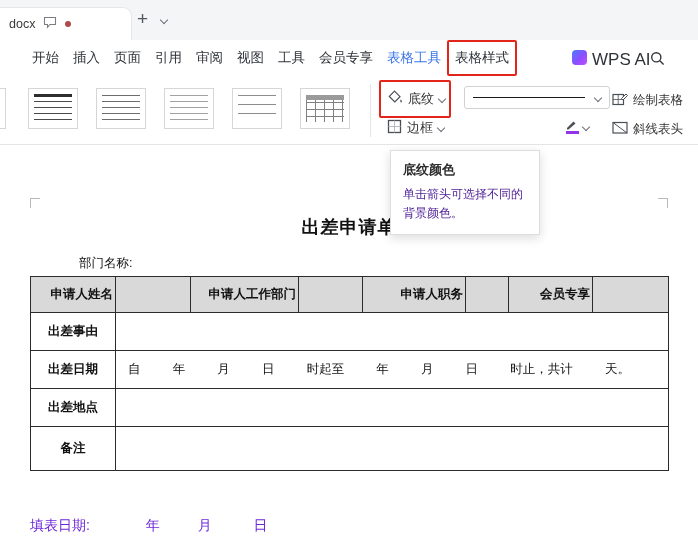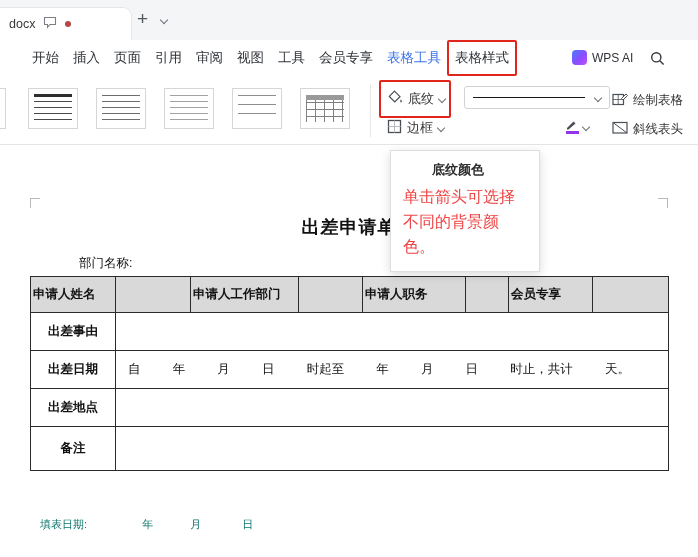--- a/index.html
+++ b/index.html
@@ -18,21 +18,21 @@
   .tab-chev { position:absolute; left:161px; top:17px; }
 
   
   .menubar { position:absolute; left:0; top:40px; width:698px; height:36px; background:#fff;
              display:flex; align-items:center; gap:14px; padding-left:32px; font-size:13.5px; color:#2f3338; }
   .mi { cursor:pointer; white-space:nowrap; }
   .mi.blue { color:#3b74e8; }
   .mi.active { position:relative; }
   .annot { position:absolute; border:2px solid #e1251b; border-radius:2px; pointer-events:none; z-index:60; }
   .annot.tabstyle { left:-8px; right:-8px; top:-9px; bottom:-9px; }
-  .wpsai { position:absolute; left:572px; top:10px; display:flex; align-items:flex-end; gap:5px; font-size:12px; cursor:pointer; }
+  .wpsai { position:absolute; left:572px; top:10px; display:flex; align-items:flex-start; gap:5px; font-size:17px; cursor:pointer; }
   .ai-badge { width:15px; height:15px; border-radius:4px; background:linear-gradient(135deg,#4d7bff 0%,#8a4dff 55%,#c44dff 100%); }
   .searchbtn { position:absolute; left:650px; top:11px; cursor:pointer; }
 
   
   .toolbar { position:absolute; left:0; top:76px; width:698px; height:69px; background:#fff; border-bottom:1px solid #e4e4e4; }
   .thumb { position:absolute; top:12px; width:50px; height:41px; border:1px solid #d6d6d6; background:#fff; cursor:pointer; }
   .pat { position:absolute; left:5px; right:5px; top:6px; bottom:6px; }
   .pat.dark   { background:repeating-linear-gradient(to bottom,#4a4a4a 0 1px,transparent 1px 6px); }
   .pat.dark::before { content:""; position:absolute; left:0; right:0; top:-1px; height:3px; background:#2e2e2e; }
   .pat.lines  { background:repeating-linear-gradient(to bottom,#6d6d6d 0 1px,transparent 1px 6px); }
@@ -46,37 +46,37 @@
   .tool-btn { position:absolute; display:flex; align-items:center; gap:5px; font-size:13px; color:#333; cursor:pointer; height:24px; }
   .annot.shade { left:-8px; right:-6px; top:-7px; bottom:-7px; }
   .combo { position:absolute; border:1px solid #d2d2d2; border-radius:3px; background:#fff; display:flex; align-items:center; cursor:pointer; }
   .line-sample { flex:1; height:1px; background:#1a1a1a; margin-right:10px; }
   .pen-wrap { display:flex; flex-direction:column; align-items:center; gap:1px; }
   .pen-bar { width:13px; height:3px; background:#9333ea; }
 
   
   .tooltip { position:absolute; left:390px; top:150px; width:150px; background:#fff; border:1px solid #dedede;
              box-shadow:0 3px 10px rgba(0,0,0,.14); padding:10px 12px 12px; z-index:50; }
-  .tooltip .tt-title { font-size:13px; font-weight:600; color:#2d2d2d; margin-bottom:6px;margin-left:29px; }
-  .tooltip .tt-body { font-size:16px; color:#ef4444; line-height:1.55; }
+  .tooltip .tt-title { font-size:13px; font-weight:600; color:#2d2d2d; margin-bottom:6px; }
+  .tooltip .tt-body { font-size:12px; color:#4c1d95; line-height:1.55; }
 
   
   .doc { position:absolute; left:0; top:145px; width:698px; height:412px; background:#fff; }
   .mark { position:absolute; width:10px; height:10px; }
   .mark.l { left:30px; top:53px; border-left:1px solid #b9b9b9; border-top:1px solid #b9b9b9; }
   .mark.r { left:658px; top:53px; border-right:1px solid #b9b9b9; border-top:1px solid #b9b9b9; }
   .doc-title { position:absolute; left:0; top:70px; width:698px; text-align:center; font-size:18px; font-weight:700; color:#111; letter-spacing:1px; }
   .dept { position:absolute; left:34px; top:110px; font-size:12.5px; color:#111;margin-left:45px; }
   .form-table { position:absolute; left:30px; top:131px; width:638px; border-collapse:collapse; table-layout:fixed; font-size:12.5px; color:#111; }
   .form-table td { border:1px solid #2b2b2b; padding:0 2px; overflow:hidden; }
-  .form-table tr.hdr td { background:#d9d9d9; font-weight:700; text-align:left; height:36px; }
+  .form-table tr.hdr td { background:#d9d9d9; font-weight:700; text-align:right; height:36px; }
   .form-table td.lbl { font-weight:700; text-align:center; }
   .spread { display:flex; justify-content:space-between; align-items:center; padding:0 36px 0 10px; }
   .money { display:flex; justify-content:flex-end; align-items:center; gap:30px; padding-right:12px; }
-  .doc-footer { position:absolute; left:40px; top:372px; font-size:11px; color:#0f766e; }
+  .doc-footer { position:absolute; left:30px; top:372px; font-size:14px; color:#6d28d9; }
   .doc-footer .tk1 { margin-left:52px; } .doc-footer .tk2 { margin-left:34px; } .doc-footer .tk3 { margin-left:38px; }
 </style>
 </head>
 <body>
 
 <div class="app">
 
   <div class="tabbar">
     <div class="doc-tab">
       <span class="doc-tab-label">docx</span>

